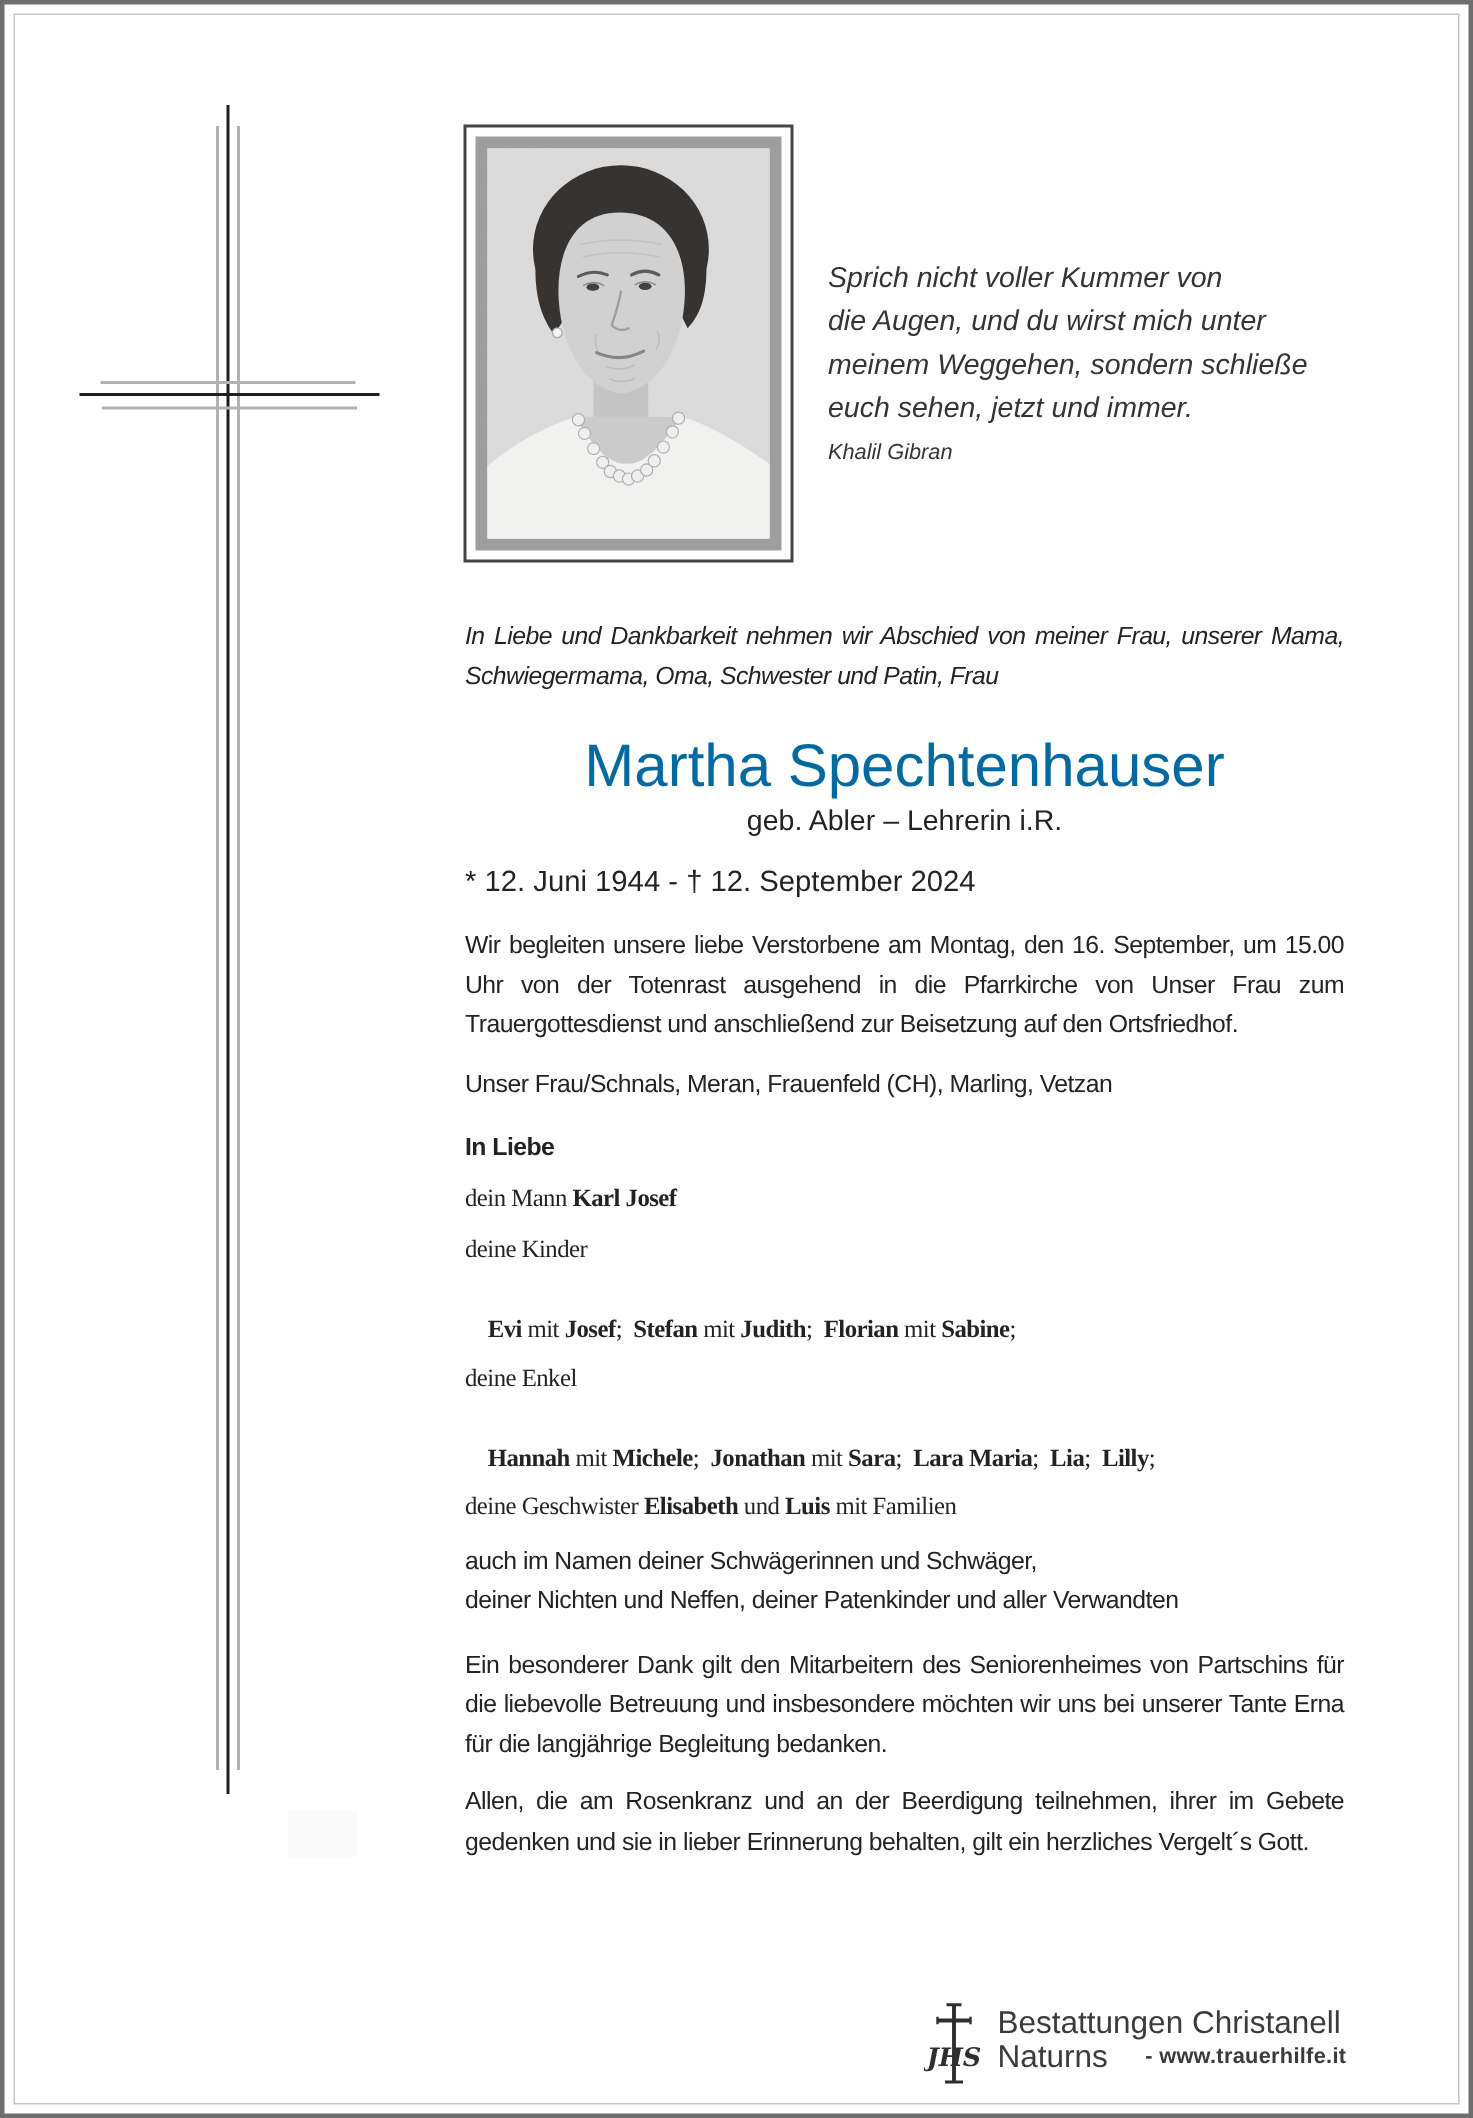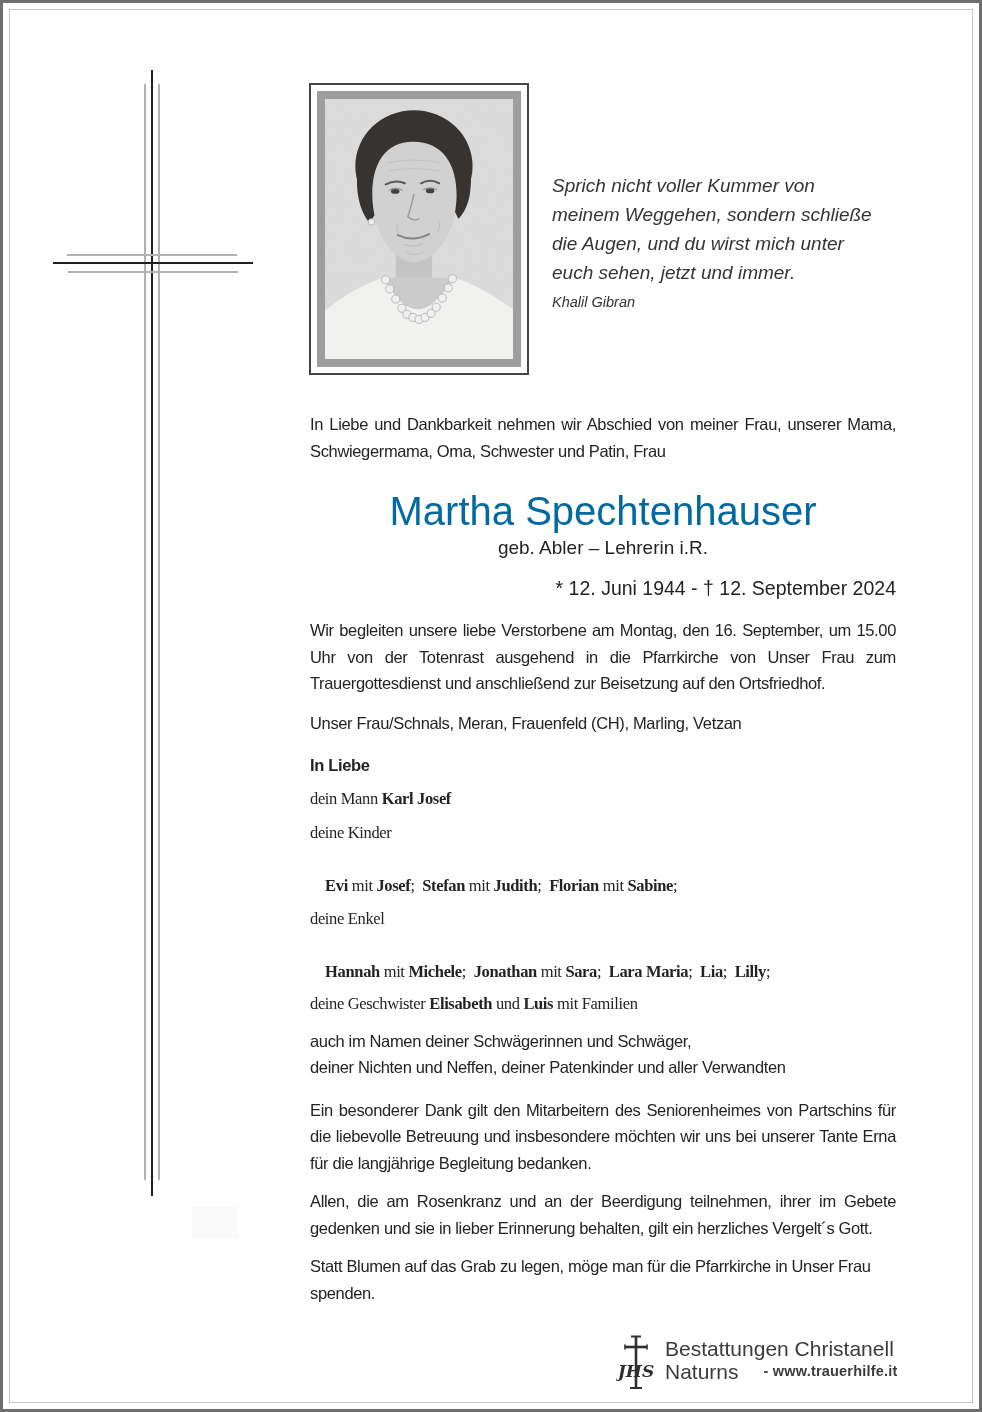--- a/index.html
+++ b/index.html
@@ -29,25 +29,25 @@
   .quote .qline{font-size:19px;line-height:29px;}
   .quote .qauthor{font-size:14.5px;margin-top:7px;}
   
   .content{position:absolute;left:310px;top:411px;width:586px;font-size:16.5px;
     line-height:26.5px;letter-spacing:-0.35px;color:#232323;}
   .content p{margin:0;}
   .j{text-align:justify;}
   .pre{white-space:pre-line;}
   .names{white-space:pre-wrap;font-family:Liberation Serif, serif;}
   .b{font-weight:bold;}
-  .intro{line-height:27px;margin-bottom:24px !important;}
+  .intro{line-height:27px;margin-bottom:24px !important;font-style:italic;}
   .deceased-name{font-size:40px;line-height:44px;font-weight:400;text-align:center;
     letter-spacing:0;margin:0 0 8px 0;color:#0369a1;}
   .deceased-sub{font-size:19px;line-height:30px;text-align:center;letter-spacing:0;margin-bottom:13px !important;}
-  .deceased-dates{font-size:19.5px;line-height:24px;text-align:right;letter-spacing:0;margin-bottom:17px !important;}
+  .deceased-dates{font-size:19.5px;line-height:24px;text-align:left;letter-spacing:0;margin-bottom:17px !important;}
   .funeral{margin-bottom:13px !important;}
   .places{margin-bottom:16px !important;}
   .in-liebe{font-weight:bold;margin-bottom:7px !important;}
   .husband{margin-bottom:8px !important;}
   .fam{margin-bottom:6px !important;}
   .siblings{margin-bottom:10px !important;}
   .also{margin-bottom:16px !important;}
   .rosary{margin-bottom:16px !important;}
   .thanks{margin-bottom:12px !important;}
   .gratitude{margin-bottom:12px !important;}
@@ -131,22 +131,22 @@
           <circle cx="116" cy="196" r="4"></circle>
           <circle cx="122" cy="186" r="4"></circle>
         <circle cx="126" cy="177" r="4"></circle>
       </g>
     </svg>
   </div>
 </div>
 
 <div class="quote">
   <div class="qline">Sprich nicht voller Kummer von</div>
+  <div class="qline">die Augen, und du wirst mich unter</div>
   <div class="qline">meinem Weggehen, sondern schließe</div>
-  <div class="qline">die Augen, und du wirst mich unter</div>
   <div class="qline">euch sehen, jetzt und immer.</div>
   <div class="qauthor">Khalil Gibran</div>
 </div>
 
 <div class="content">
   <p class="intro j">In Liebe und Dankbarkeit nehmen wir Abschied von meiner Frau, unserer Mama, Schwiegermama, Oma, Schwester und Patin, Frau</p>
   <p class="deceased-name">Martha Spechtenhauser</p>
   <p class="deceased-sub">geb. Abler – Lehrerin i.R.</p>
   <p class="deceased-dates">* 12. Juni 1944 - † 12. September 2024</p>
   <p class="funeral j">Wir begleiten unsere liebe Verstorbene am Montag, den 16. September, um 15.00 Uhr von der Totenrast ausgehend in die Pfarrkirche von Unser Frau zum Trauergottesdienst und anschließend zur Beisetzung auf den Ortsfriedhof.</p>
@@ -160,21 +160,20 @@
 
   <p class="fam names"><span>deine Enkel</span><br>
     <span><span class="b">Hannah</span><span> mit </span><span class="b">Michele</span><span>;  </span><span class="b">Jonathan</span><span> mit </span><span class="b">Sara</span><span>;  </span><span class="b">Lara Maria</span><span>;  </span><span class="b">Lia</span><span>;  </span><span class="b">Lilly</span><span>;</span></span></p>
 
   <p class="siblings names"><span>deine Geschwister </span><span class="b">Elisabeth</span><span> und </span><span class="b">Luis</span><span> mit Familien</span></p>
   <p class="also pre">auch im Namen deiner Schwägerinnen und Schwäger,
 deiner Nichten und Neffen, deiner Patenkinder und aller Verwandten</p>
 
   <p class="thanks j">Ein besonderer Dank gilt den Mitarbeitern des Seniorenheimes von Partschins für die liebevolle Betreuung und insbesondere möchten wir uns bei unserer Tante Erna für die langjährige Begleitung bedanken.</p>
   <p class="gratitude j">Allen, die am Rosenkranz und an der Beerdigung teilnehmen, ihrer im Gebete gedenken und sie in lieber Erinnerung behalten, gilt ein herzliches Vergelt´s Gott.</p>
-  <p class="donations">Statt Blumen auf das Grab zu legen, möge man für die Pfarrkirche in Unser Frau spenden.</p>
 </div>
 
 <div class="faint-box"></div>
 
 <div class="footer">
   <svg class="logo" viewBox="0 0 40 58">
     <g stroke="#2e2e2e" stroke-width="2.6" stroke-linecap="butt">
       <line x1="20" y1="2" x2="20" y2="54"></line>
       <line x1="9" y1="13" x2="31" y2="13"></line>
       <line x1="15" y1="2.5" x2="25" y2="2.5" stroke-width="2"></line>

